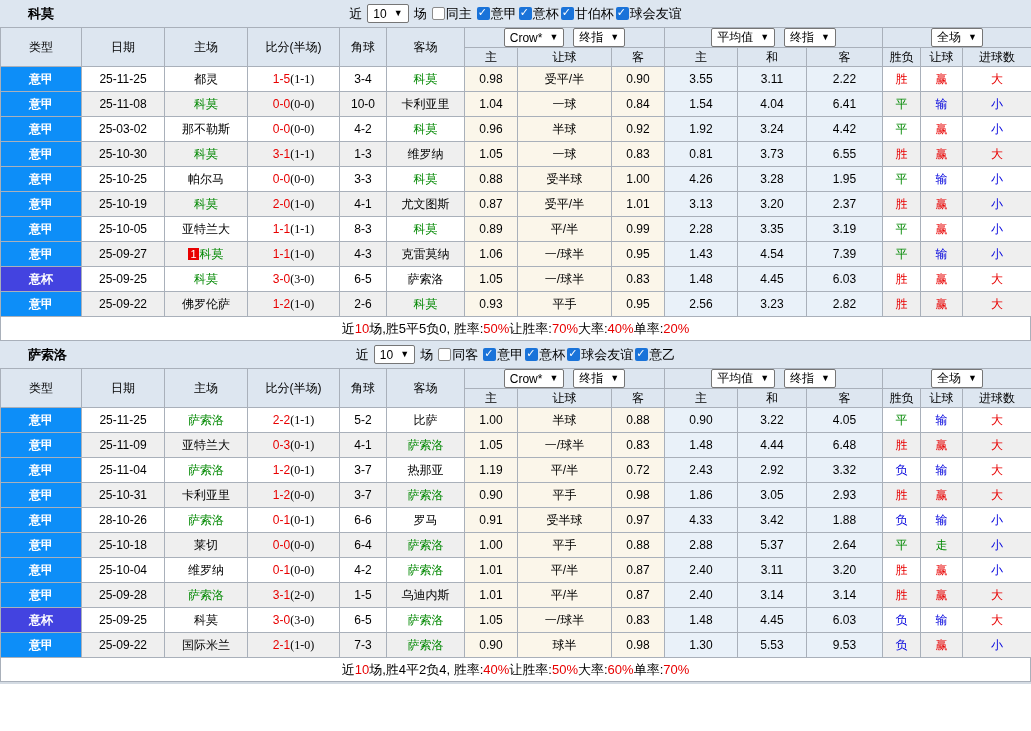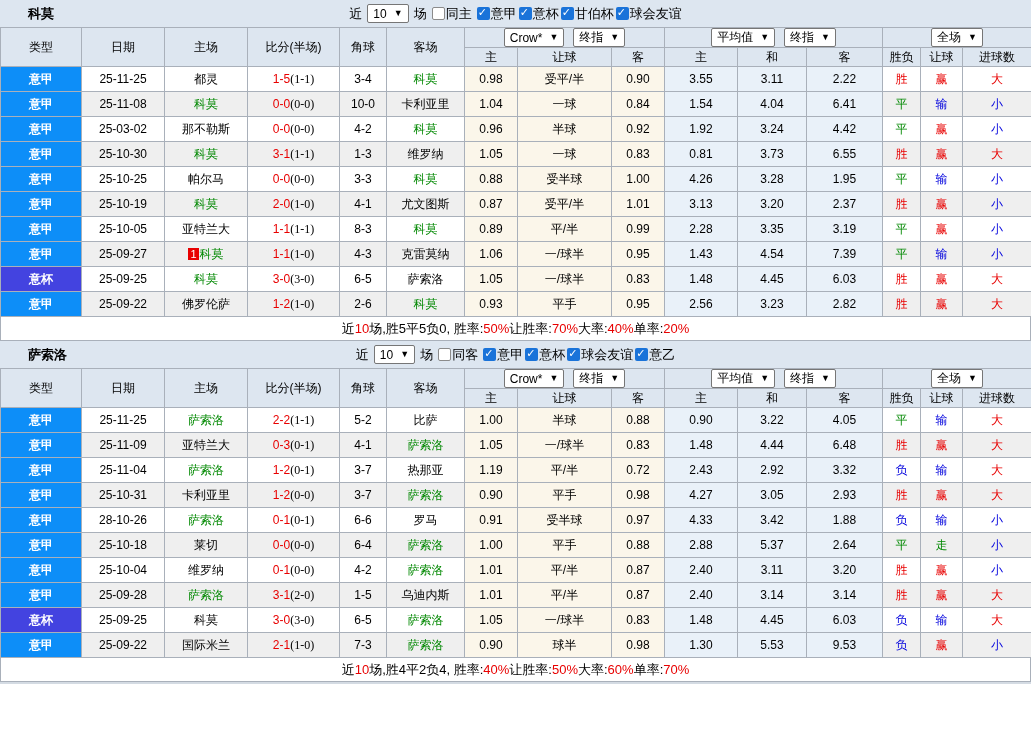--- a/index.html
+++ b/index.html
@@ -546,21 +546,21 @@
           <tr class="even">
             <td class="league" style="background: rgb(13, 142, 248);">意甲</td>
             <td>25-10-31</td>
             <td><span>卡利亚里</span></td>
             <td><span class="ft">1-2</span><span class="ht">(0-0)</span></td>
             <td>3-7</td>
             <td><span class="focus">萨索洛</span></td>
             <td class="ah">0.90</td>
             <td class="ah">平手</td>
             <td class="ah">0.98</td>
-            <td class="eu">4.27</td>
+            <td class="eu">1.86</td>
             <td class="eu">3.05</td>
             <td class="eu">2.93</td>
             <td class="res" style="color: rgb(232, 0, 0);">胜</td>
             <td class="res" style="color: rgb(232, 0, 0);">赢</td>
             <td class="res" style="color: rgb(232, 0, 0);">大</td>
           </tr>
           <tr class="odd">
             <td class="league" style="background: rgb(13, 142, 248);">意甲</td>
             <td>28-10-26</td>
             <td><span class="focus">萨索洛</span></td>

